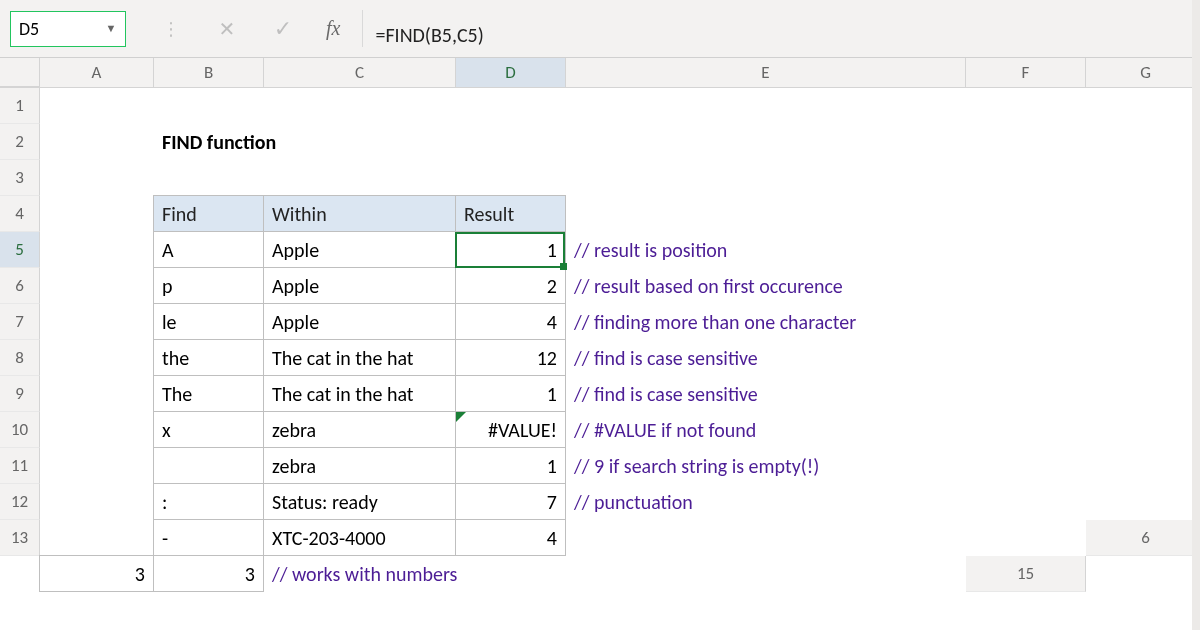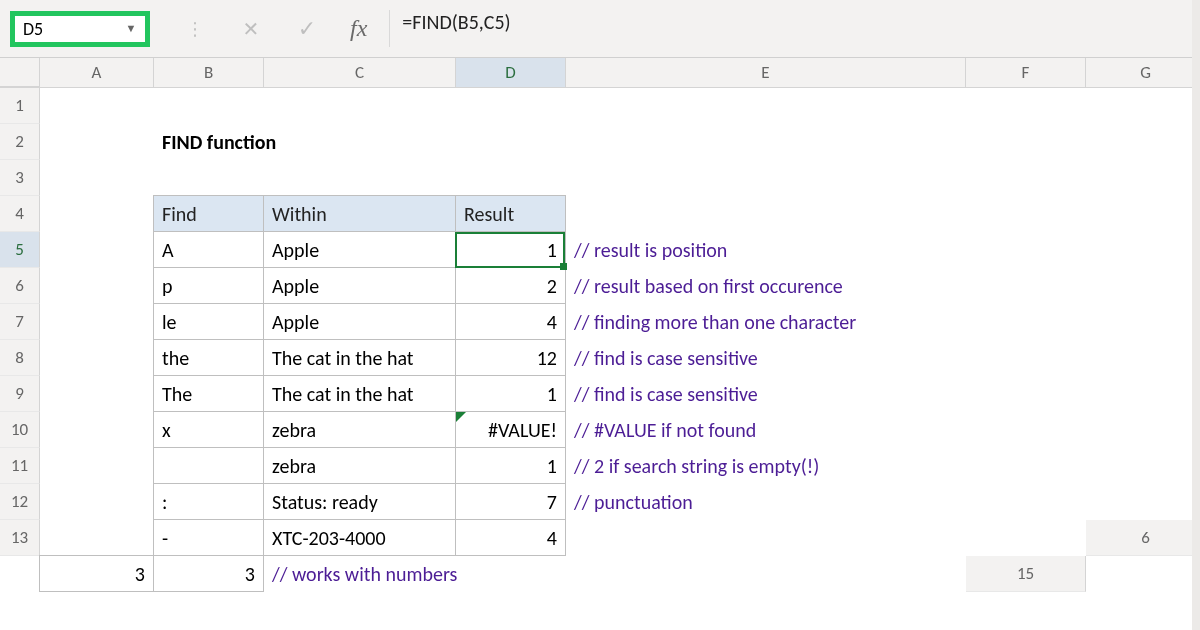--- a/index.html
+++ b/index.html
@@ -21,24 +21,24 @@
     height: 58px;
     background: #f3f2f1;
     border-bottom: 1px solid #d0d0d0;
   }
   .name-box-wrap {
     display: flex;
     align-items: center;
     padding: 10px 8px 10px 10px;
   }
   .name-box {
-    width: 140px;
+    width: 116px;
     height: 36px;
     background: #fff;
-    border: 5px solid #22c55e;
+    border: 1px solid #22c55e;
     display: flex;
     align-items: center;
     justify-content: space-between;
     padding: 0 6px 0 8px;
     font-size: 18px;
   }
   .name-box .dd {
     width: 16px; height: 16px;
     color: #666;
     display: inline-flex; align-items: center; justify-content: center;
@@ -57,27 +57,27 @@
     font-size: 20px;
   }
   .fbar-btn.vdots { font-size: 18px; letter-spacing: 0; color:#bfbfbf;}
   .fbar-btn.cancel { font-size: 20px; }
   .fbar-btn.enter { font-size: 22px; }
   .fbar-fx {
     display: inline-flex; align-items: center;
     font-style: italic;
     font-family: "Times New Roman", serif;
     color: #6a6a6a;
-    font-size: 24px;
+    font-size: 20px;
     padding-right: 8px;
   }
   .fbar-formula {
     flex: 1;
     display: flex;
-    align-items: flex-start;
+    align-items: flex-end;
     padding-left: 12px;
     border-left: 1px solid #d9d9d9;
     margin: 10px 0;
     font-size: 20px;
     color: #222;
     background: #f3f2f1;
   }
 
   
   .grid-wrap {
@@ -298,21 +298,21 @@
     </div>
     <div class="cell cmt">// #VALUE if not found</div>
     <div class="cell"></div>
     <div class="cell"></div>
 
     <div class="rh">11</div>
     <div class="cell"></div>
     <div class="cell tblcell"></div>
     <div class="cell tblcell">zebra</div>
     <div class="cell tblcell right">1</div>
-    <div class="cell cmt">// 2 if search string is empty(!)</div>
+    <div class="cell cmt">// 9 if search string is empty(!)</div>
     <div class="cell"></div>
     <div class="cell"></div>
 
     <div class="rh">12</div>
     <div class="cell"></div>
     <div class="cell tblcell">:</div>
     <div class="cell tblcell">Status: ready</div>
     <div class="cell tblcell right">7</div>
     <div class="cell cmt">// punctuation</div>
     <div class="cell"></div>

